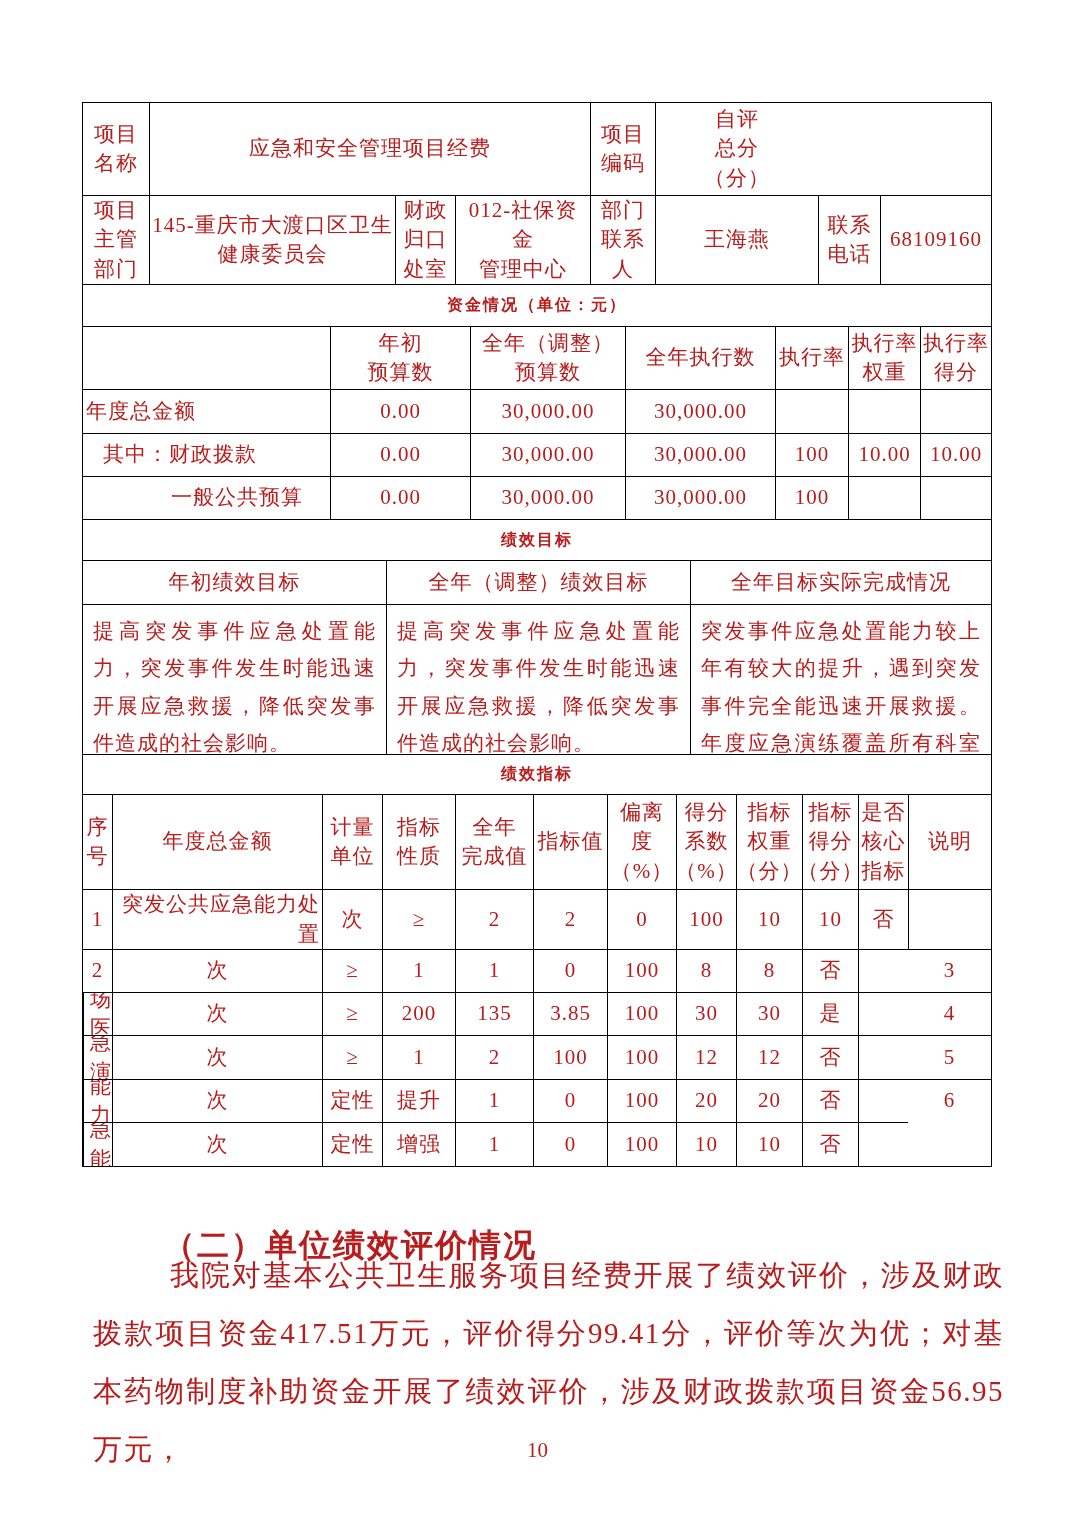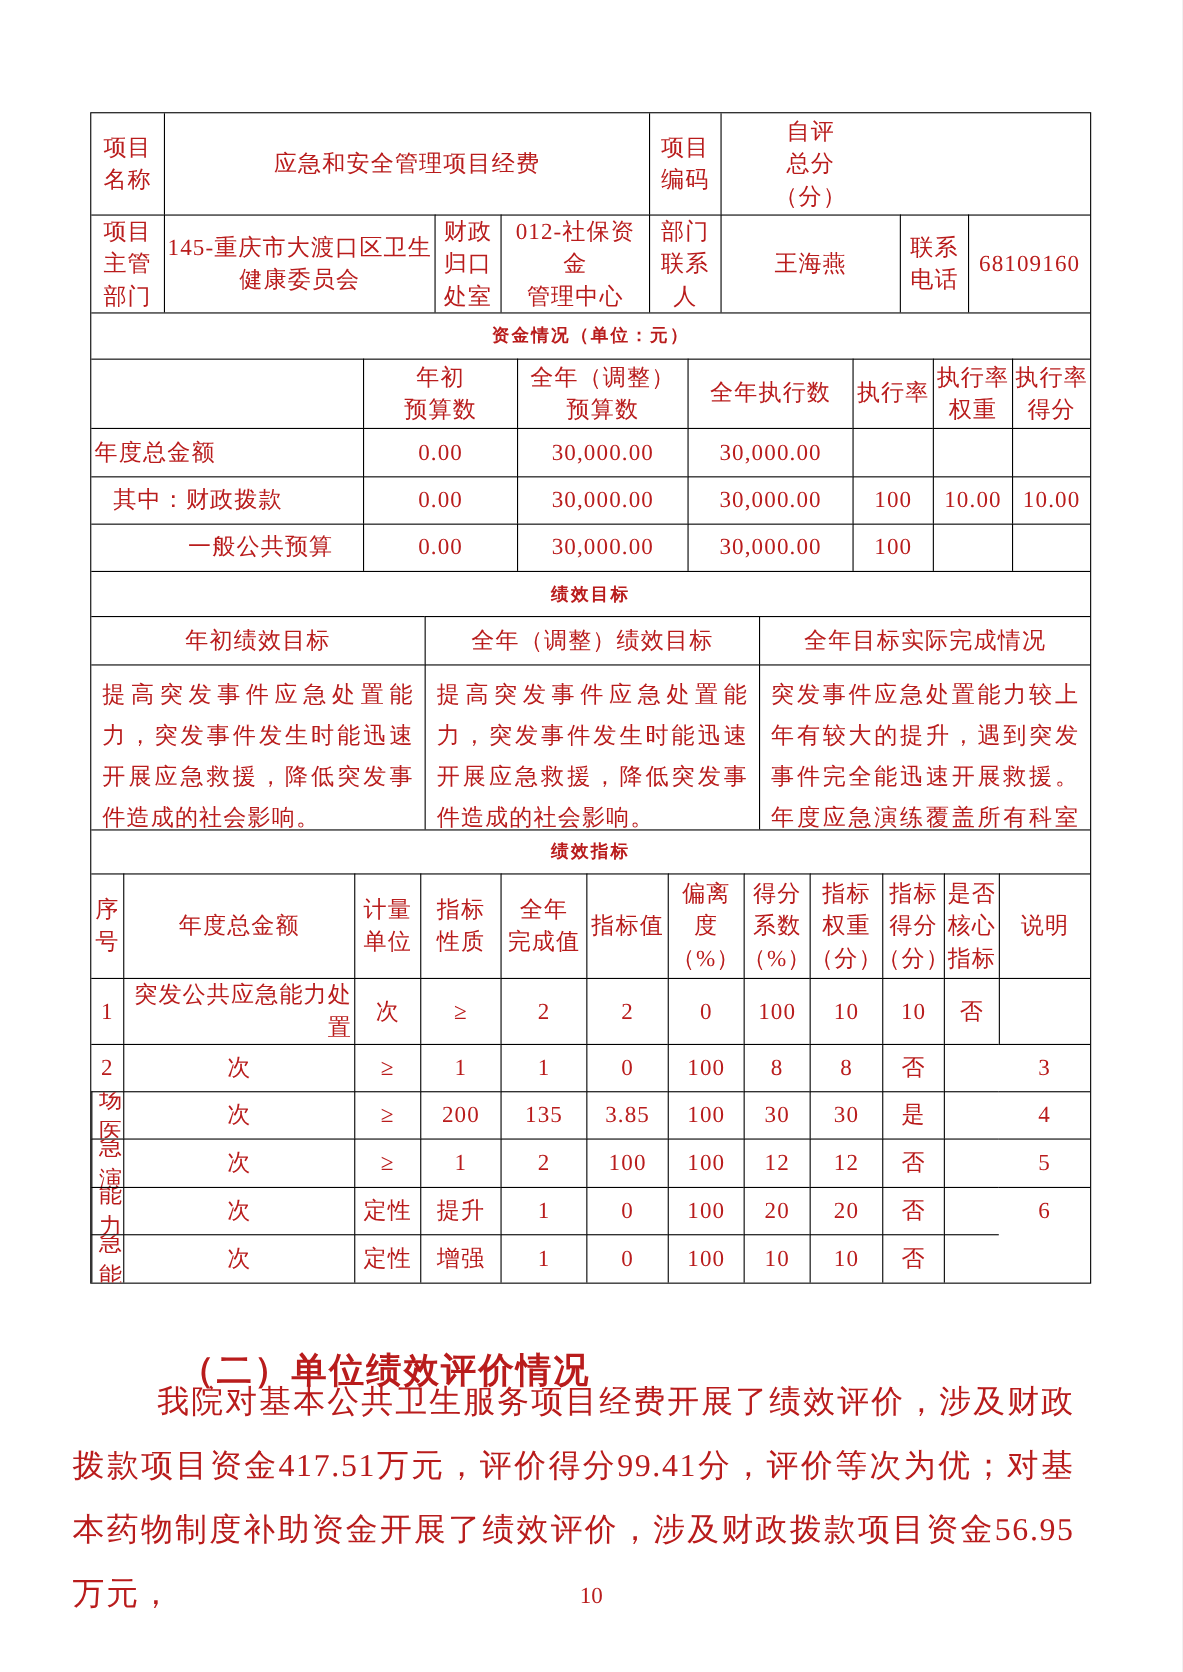--- a/index.html
+++ b/index.html
@@ -38,21 +38,21 @@
   .goal-body {
     align-items:flex-start; text-align:justify;
     padding:8px 10px; line-height:1.78; white-space:normal;
   }
   .heading {
     position:absolute; left:83px; top:1188px; width:910px;
     font-size:32px; font-weight:bold; letter-spacing:2px;
     padding-left:80px; box-sizing:border-box;margin-top:36px;
   }
   .para {
-    position:absolute; left:66px; top:1246px; width:911px;
+    position:absolute; left:93px; top:1246px; width:911px;
     font-size:29px; line-height:58px; letter-spacing:1.5px;
     text-indent:77px; text-align:justify;
   }
   .pageno {
     position:absolute; left:0; top:1438px; width:100%;
     text-align:center; font-size:21px;
   }
 </style>
 </head>
 <body>

